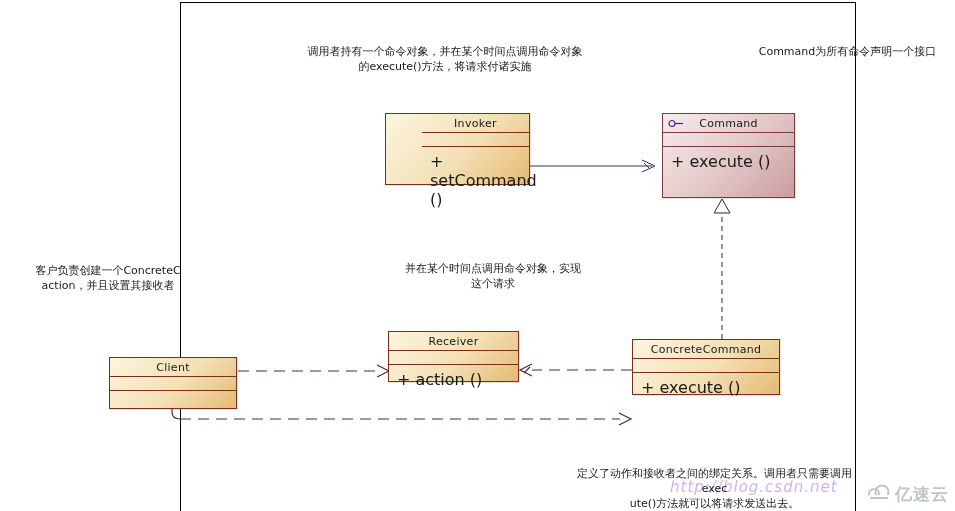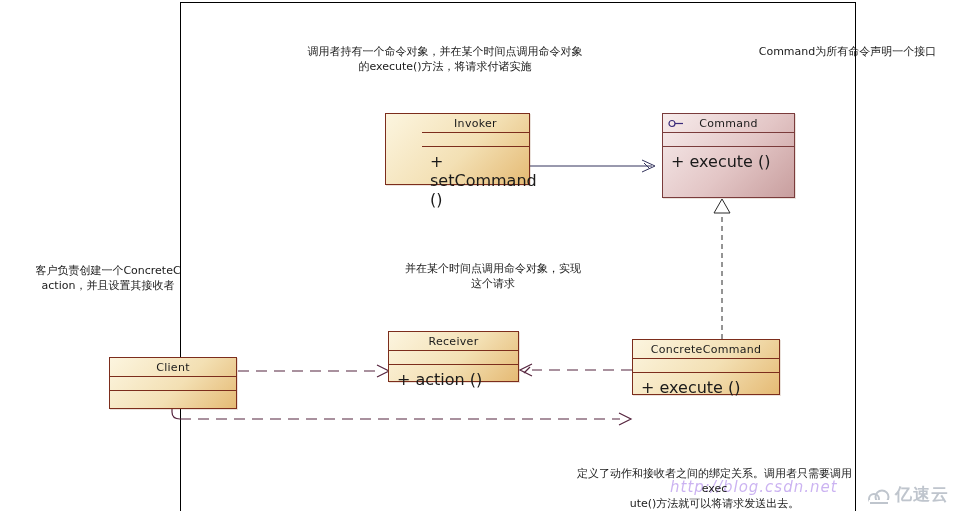--- a/index.html
+++ b/index.html
@@ -71,21 +71,21 @@
     z-index:1;
     font-size:15px;
     color:#6d28d9;
     opacity:0.35;
     letter-spacing:1px;
     font-style:italic;
   }
   .brand{
     position:absolute;
     right:6px;bottom:5px;
-    display:flex;align-items:flex-end;gap:3px;
+    display:flex;align-items:flex-start;gap:3px;
     z-index:4;
     color:#bfc5cd;
     font-size:17px;
     font-weight:bold;
     letter-spacing:1px;
   }
 </style>
 </head>
 <body>
 

